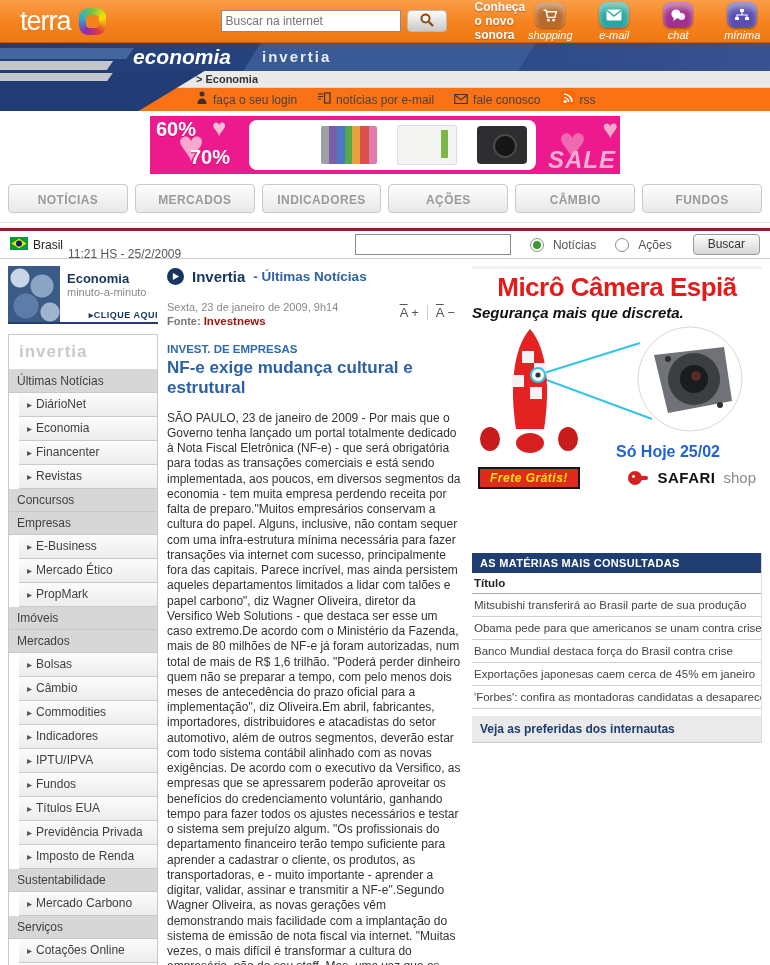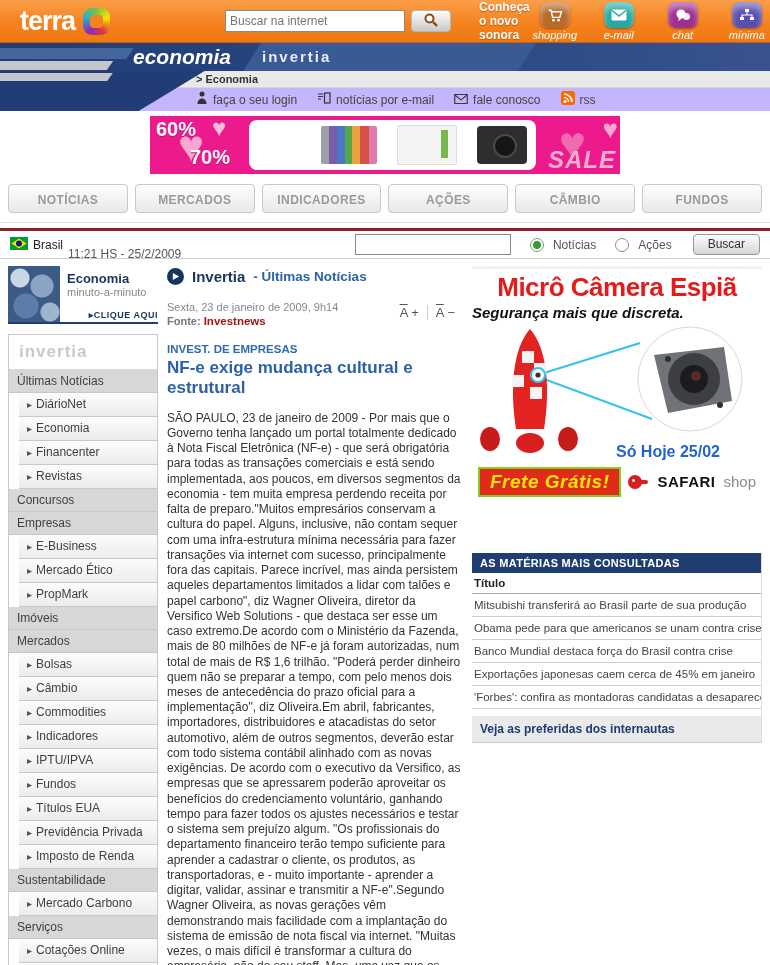--- a/index.html
+++ b/index.html
@@ -3,21 +3,21 @@
 <meta charset="utf-8">
 <style>
   html,body{margin:0;padding:0;background:#fff;}
   .page{width:770px;height:965px;position:relative;overflow:hidden;background:#fff;
         font-family:"Liberation Sans",sans-serif;-webkit-font-smoothing:antialiased;}
 
   
   .topbar{height:42px;background:linear-gradient(#fa9e47 0%,#f5821f 55%,#ee7912 100%);
           display:flex;align-items:center;padding:0 8px;border-bottom:1px solid #c95f08;}
   .brand{display:flex;align-items:center;gap:8px;margin-left:12px;}
-  .brand-text{color:#fff;font-size:27px;font-weight:bold;letter-spacing:-1px;line-height:1;}
+  .brand-text{color:#fff;font-size:27px;font-weight:normal;letter-spacing:-1px;line-height:1;}
   .swirl{width:27px;height:27px;border-radius:9px;position:relative;
          background:conic-gradient(#7ac143,#f9e300,#e23b3b,#8a2bb5,#2bb0c9,#7ac143);}
   .swirl::after{content:"";position:absolute;inset:7px;background:#f5821f;border-radius:4px;}
   .searchwrap{display:flex;align-items:center;margin-left:115px;gap:6px;}
   .tsearch{width:170px;height:20px;border:1px solid #8a8a8a;font-size:12px;padding:0 4px;
            font-family:"Liberation Sans",sans-serif;}
   .tsearch-btn{width:40px;height:22px;border:1px solid #b9b9b9;border-radius:4px;
                background:linear-gradient(#fdfdfd,#c9c9c9);display:flex;align-items:center;justify-content:center;cursor:pointer;}
   .promo{color:#fff;font-size:12px;font-weight:bold;margin-left:28px;text-shadow:0 1px 1px rgba(120,50,0,.5);}
   .hicons{display:flex;margin-left:auto;margin-right:6px;gap:14px;}
@@ -29,21 +29,21 @@
   
   .band{position:relative;height:68px;background:#fff;}
   .band-row1{position:relative;height:28px;background:linear-gradient(90deg,#223d75 0%,#2a4784 55%,#38538f 100%);overflow:hidden;}
   .seg{position:absolute;left:252px;top:0;width:275px;height:28px;background:#3a5a96;transform:skewX(-32deg);}
   .bstripe1{position:absolute;left:-30px;top:5px;width:160px;height:11px;background:#44669e;transform:skewX(-35deg);}
   .bstripe2{position:absolute;left:-30px;top:18px;width:140px;height:9px;background:#c3c7cc;transform:skewX(-35deg);}
   .ch-primary{position:absolute;left:133px;top:0;color:#fff;font-size:21px;font-weight:bold;font-style:italic;line-height:28px;}
   .ch-secondary{position:absolute;left:262px;top:0;color:#e8edf5;font-size:15px;font-weight:bold;letter-spacing:2px;line-height:28px;}
   .band-row2{height:16px;background:#e9e9e9;border-bottom:1px solid #d7d7d7;
              font-size:11px;font-weight:bold;color:#333;line-height:16px;padding-left:196px;}
-  .band-row3{height:23px;background:#c4b5fd;display:flex;align-items:center;padding-left:196px;gap:20px;}
+  .band-row3{height:23px;background:#f97316;display:flex;align-items:center;padding-left:196px;gap:20px;}
   .wedge{position:absolute;left:0;top:28px;width:330px;height:40px;background:#223d75;
          clip-path:polygon(0 0,62% 0,42% 100%,0 100%);}
   .wstripe{position:absolute;left:-20px;top:30px;width:130px;height:8px;background:#c3c7cc;transform:skewX(-35deg);z-index:2;}
   .util-link{display:flex;align-items:center;gap:5px;font-size:12px;color:#444;text-decoration:none;cursor:pointer;}
 
   
   .banner{width:470px;height:58px;margin:5px auto 0;background:#ec1a8c;position:relative;overflow:hidden;}
   .banner-inner{position:absolute;left:99px;right:84px;top:4px;bottom:4px;background:#fff;border-radius:8px;
                 display:flex;align-items:center;justify-content:center;gap:20px;}
   .bheart{position:absolute;color:#f9a8cf;line-height:1;}
@@ -119,22 +119,22 @@
   .art-body{font-size:12px;color:#333;line-height:1.27;}
 
   
   .rightcol{width:290px;flex:none;}
   .adbox{position:relative;height:266px;background:#fff;border-top:3px solid #f1f1f1;padding-top:4px;}
   .ad-title{text-align:center;color:#e51a1a;font-weight:bold;font-size:26px;letter-spacing:-.5px;line-height:1.1;}
   .ad-sub{color:#111;font-weight:bold;font-size:15px;margin-top:2px;font-style:italic;}
   .ad-graphic{position:relative;height:142px;}
   .ad-promo-date{position:absolute;right:42px;bottom:2px;color:#1f63d6;font-weight:bold;font-size:16px;}
   .ad-bottom{display:flex;align-items:center;justify-content:space-between;padding:4px 6px 0;}
-  .frete{background:#e02a1a;border:2px solid #84cc16;color:#ffe600;font-weight:bold;font-style:italic;
-         font-size:19px;padding:2px 10px;letter-spacing:.5px;cursor:pointer;}
+  .frete{background:#e02a1a;border:2px solid #0f172a;color:#ffe600;font-weight:bold;font-style:italic;
+         font-size:12px;padding:2px 10px;letter-spacing:.5px;cursor:pointer;}
   .safari{display:flex;align-items:center;gap:8px;cursor:pointer;}
   .safari-bold{font-weight:bold;color:#111;font-size:15px;letter-spacing:.5px;}
   .safari-light{color:#8a8a8a;font-size:15px;}
 
   .mostread{margin-top:14px;border-right:1px solid #ddd;}
   .mr-header{background:#203d71;color:#fff;font-weight:bold;font-size:11px;padding:4px 8px;letter-spacing:.3px;}
   .mr-title{font-weight:bold;font-size:11.5px;color:#222;padding:4px 2px;border-bottom:1px solid #aaa;}
   .mr-row{font-size:11.5px;color:#444;padding:5px 2px;border-bottom:1px solid #cfcfcf;white-space:nowrap;overflow:hidden;cursor:pointer;}
   .mr-footer{margin-top:7px;background:#eaeaea;color:#203d71;font-weight:bold;font-size:12px;padding:6px 8px;
              border-bottom:1px solid #ccc;cursor:pointer;}

